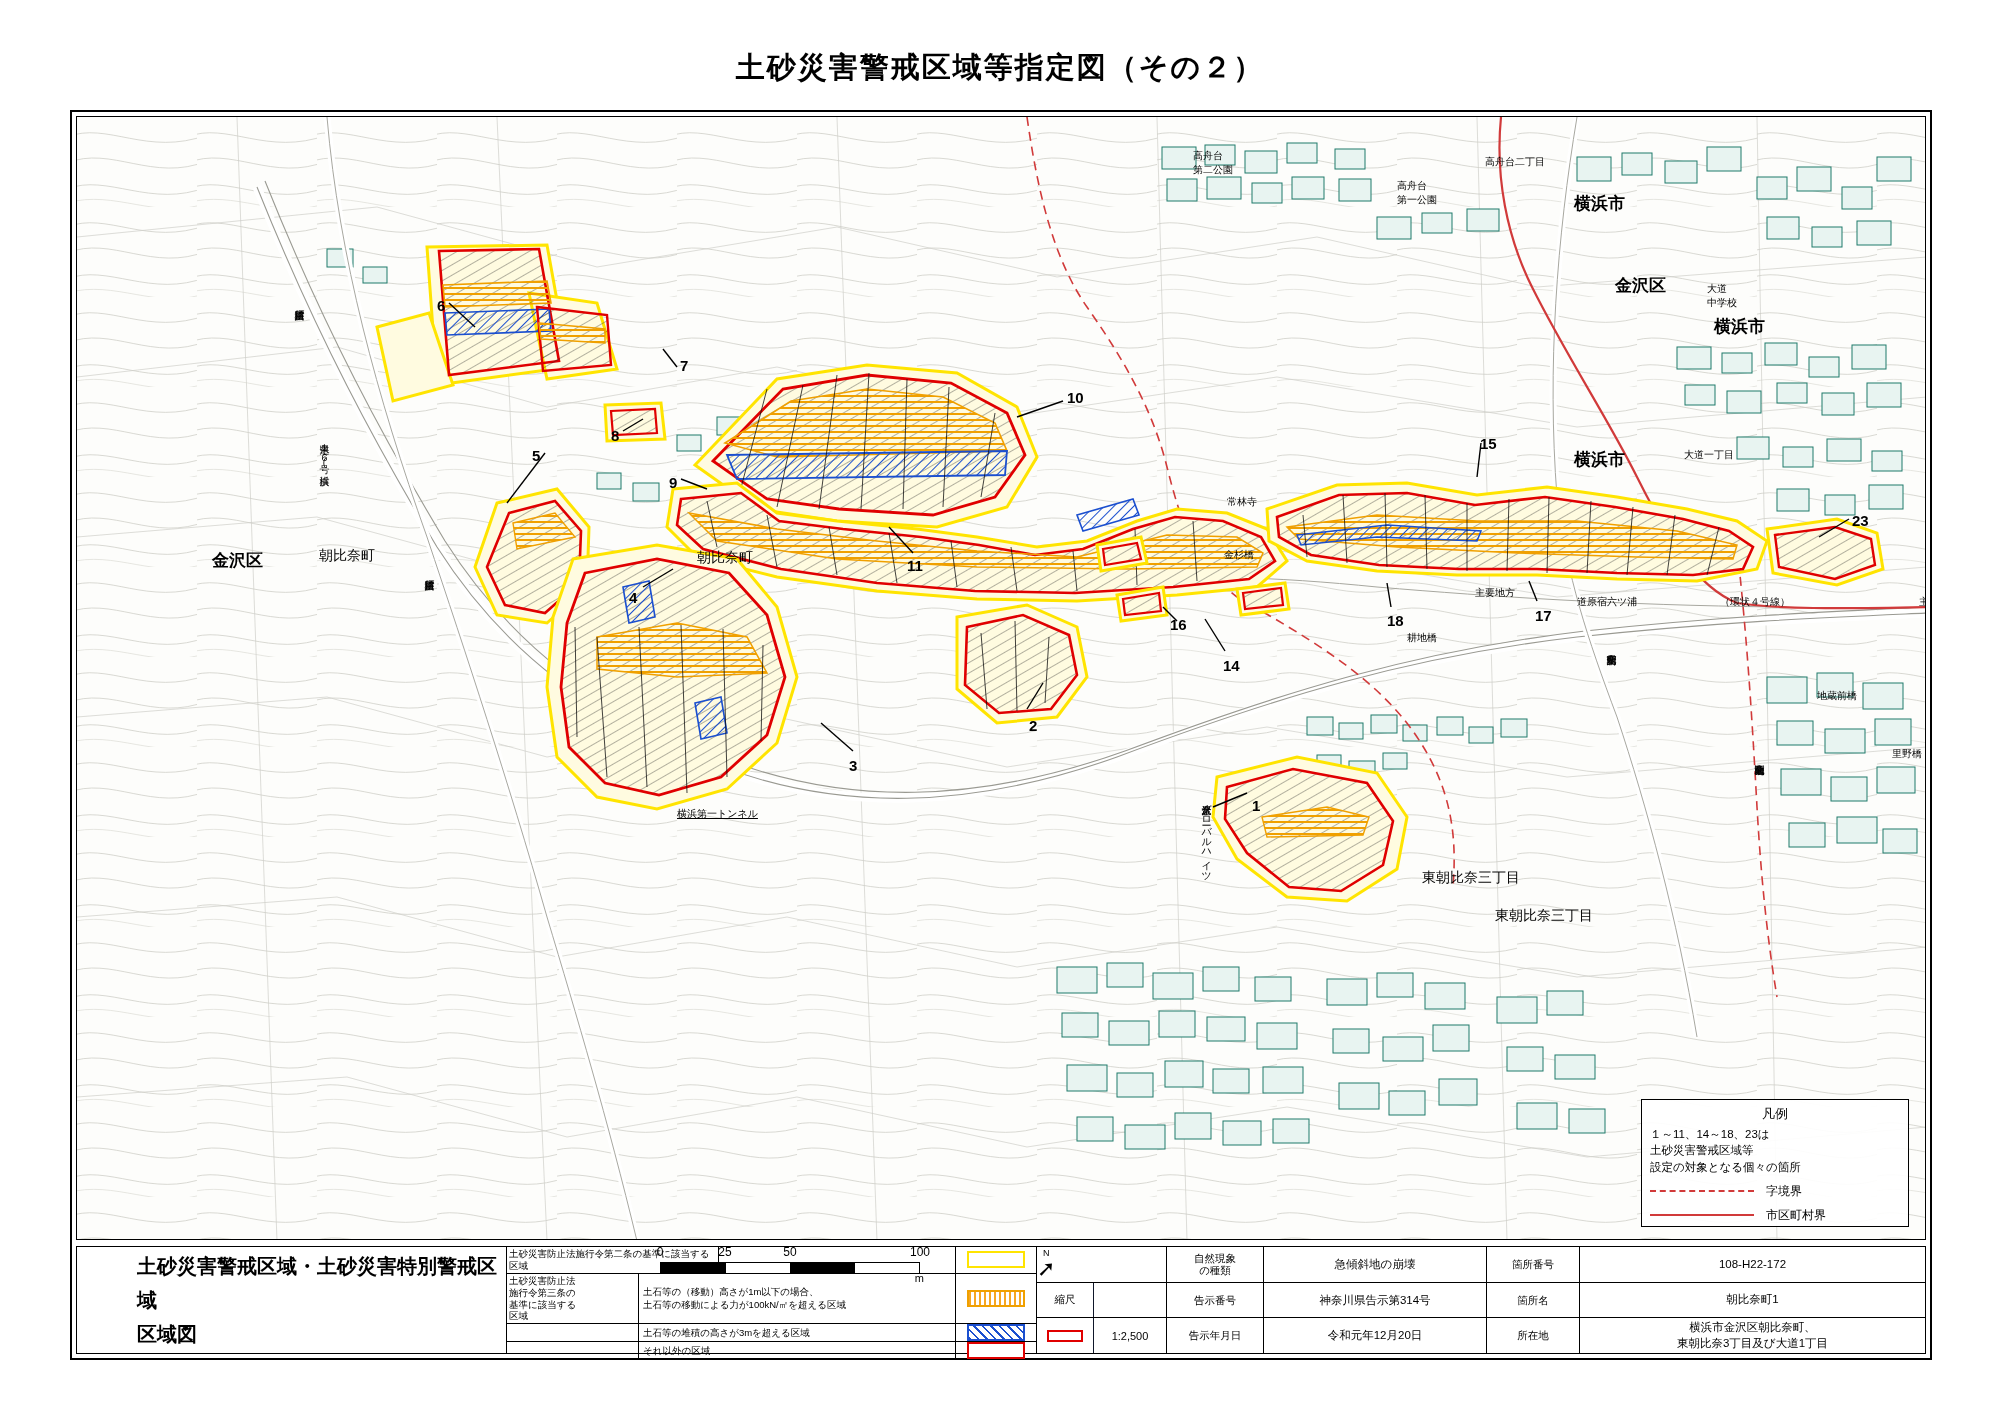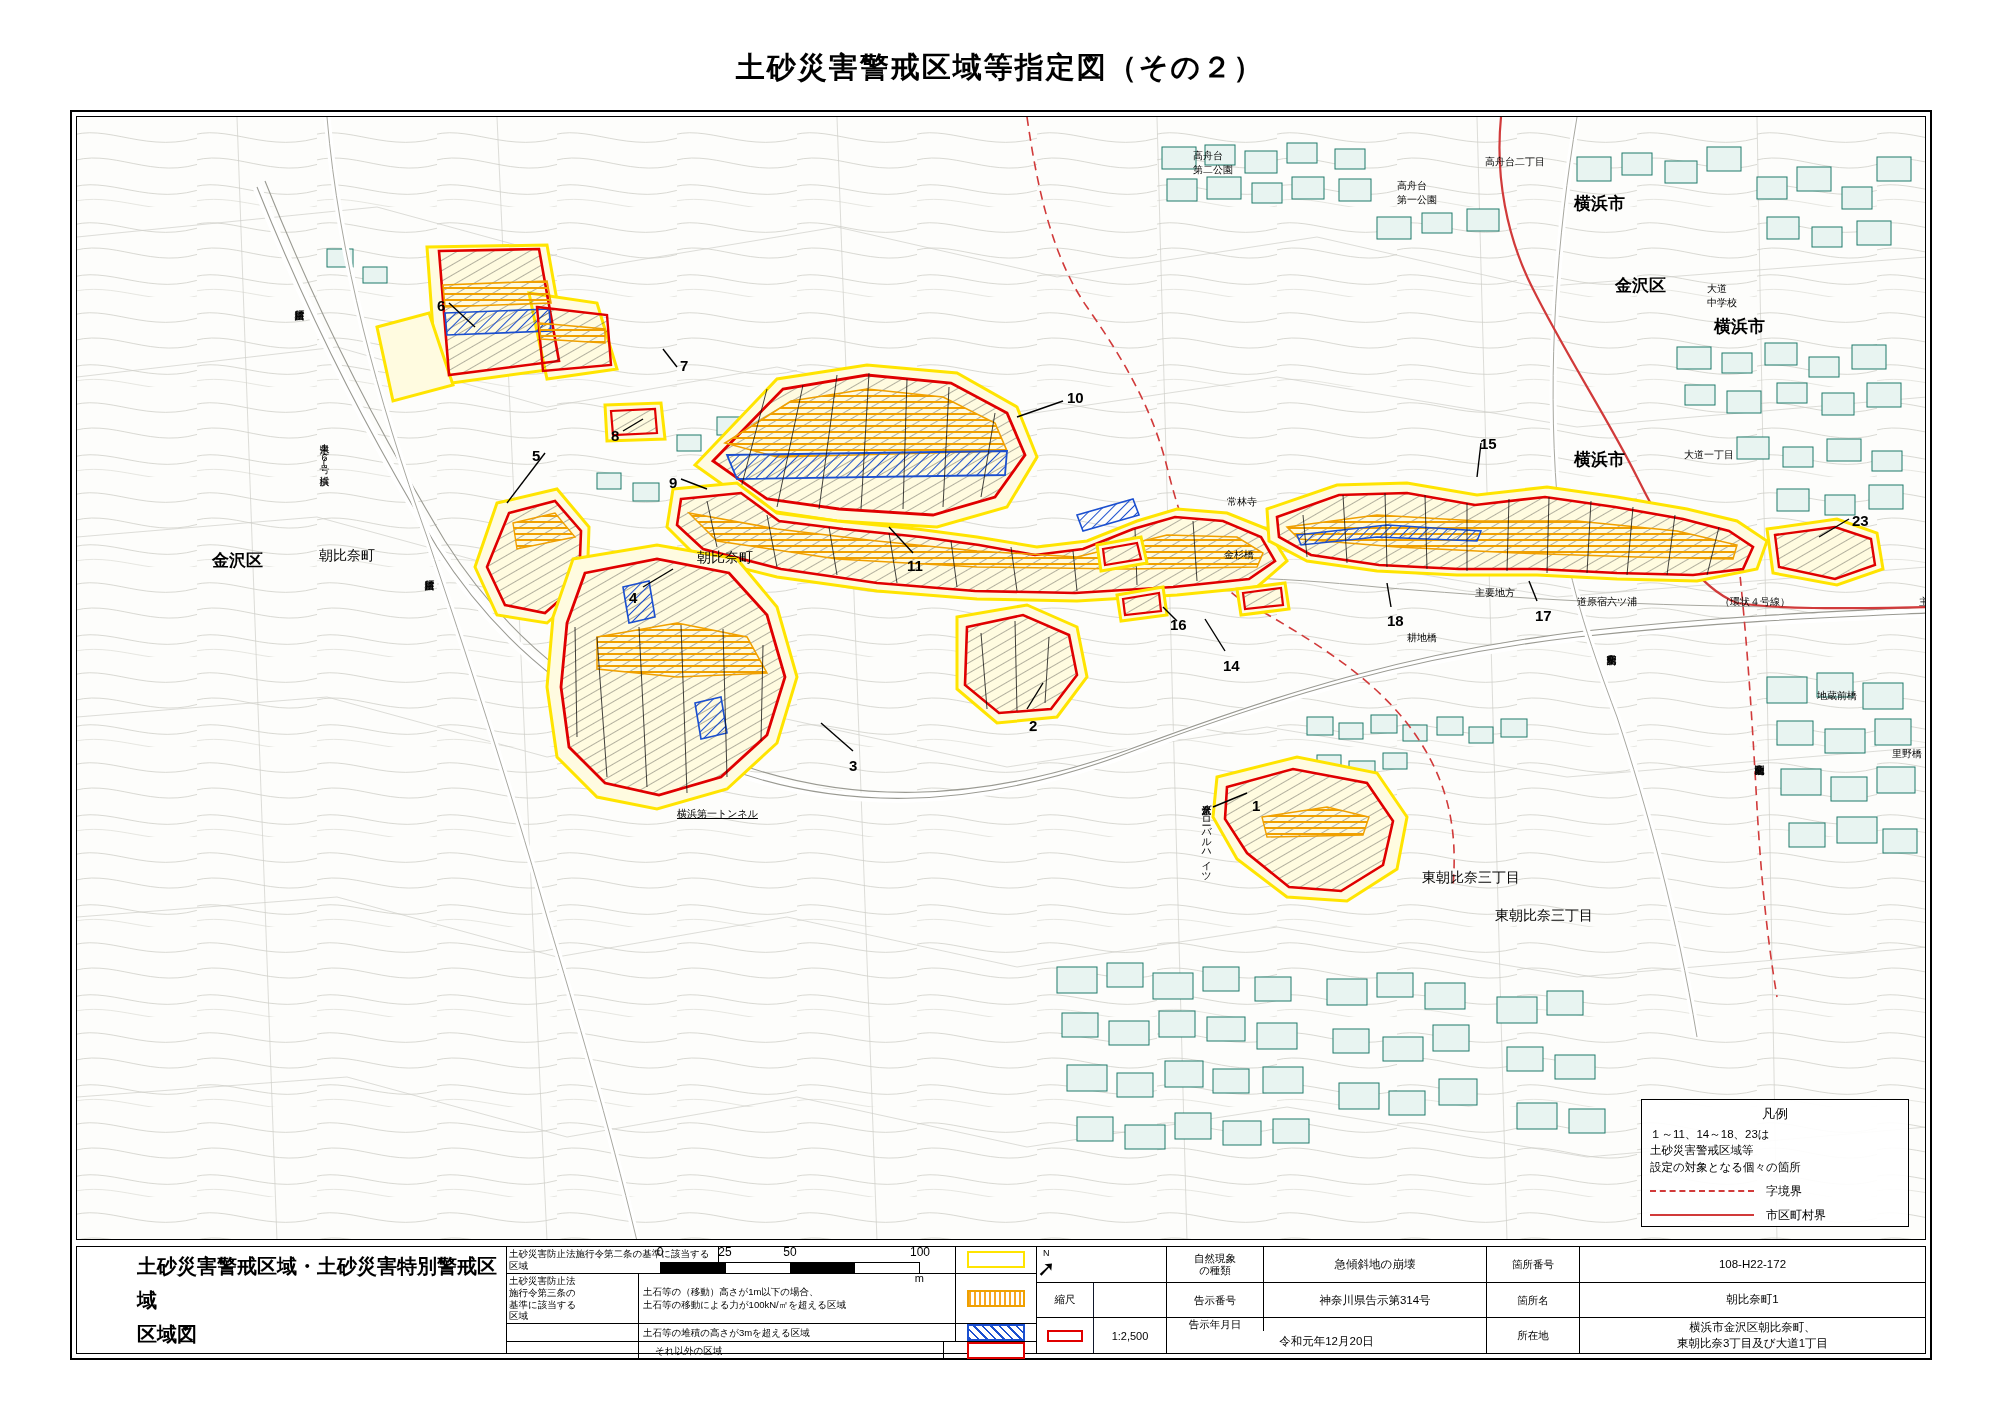--- a/index.html
+++ b/index.html
@@ -52,21 +52,21 @@
   .lt-title{
     width:430px;border-right:1.5px solid #000;box-sizing:border-box;
     display:flex;flex-direction:column;justify-content:center;
     padding-left:60px;font-size:20px;font-weight:bold;line-height:1.7;
   }
   .lt-sym{
     width:530px;border-right:1.5px solid #000;box-sizing:border-box;
     display:flex;flex-direction:column;
   }
   .sym-row{flex:1;display:flex;border-bottom:1px solid #000;}
-  .sym-row:last-child{border-bottom:none;gap:12px;}
+  .sym-row:last-child{border-bottom:none;}
   .sym-cat{
     width:132px;border-right:1px solid #000;box-sizing:border-box;
     font-size:9.5px;line-height:1.25;display:flex;align-items:center;padding:1px 2px;
   }
   .sym-desc{
     flex:1;border-right:1px solid #000;box-sizing:border-box;
     font-size:9.5px;line-height:1.3;display:flex;align-items:center;padding:1px 4px;
   }
   .sym-swatch{width:80px;display:flex;align-items:center;justify-content:center;}
   .sw{width:58px;height:17px;box-sizing:border-box;}
@@ -84,21 +84,21 @@
   .ltsc-lbl{width:56px;border-right:1px solid #0f172a;height:100%;display:flex;align-items:center;justify-content:center;font-size:10.5px;}
   .ltsc-val{flex:1;display:flex;align-items:center;justify-content:center;font-size:11px;}
   .north{display:flex;flex-direction:column;align-items:center;justify-content:center;font-size:9px;line-height:1;}
   .north .arrow{font-size:22px;line-height:1;}
 
   .lt-notice{
     width:320px;border-right:1.5px solid #000;box-sizing:border-box;
     display:flex;flex-direction:column;
   }
   .ltn-row{flex:1;display:flex;border-bottom:1px solid #000;}
-  .ltn-row:last-child{border-bottom:none;flex-direction:column;}
+  .ltn-row:last-child{border-bottom:none;}
   .ltn-k{width:96px;border-right:1px solid #000;display:flex;align-items:center;justify-content:center;font-size:10.5px;text-align:center;line-height:1.2;}
   .ltn-v{flex:1;display:flex;align-items:center;justify-content:center;font-size:11.5px;text-align:center;}
   .lt-place{
     flex:1;display:flex;flex-direction:column;
   }
   .ltp-row{flex:1;display:flex;border-bottom:1px solid #000;}
   .ltp-row:last-child{border-bottom:none;}
   .ltp-k{width:92px;border-right:1px solid #000;display:flex;align-items:center;justify-content:center;font-size:10.5px;text-align:center;line-height:1.2;}
   .ltp-v{flex:1;display:flex;align-items:center;justify-content:center;font-size:11.5px;text-align:center;line-height:1.35;}
 

